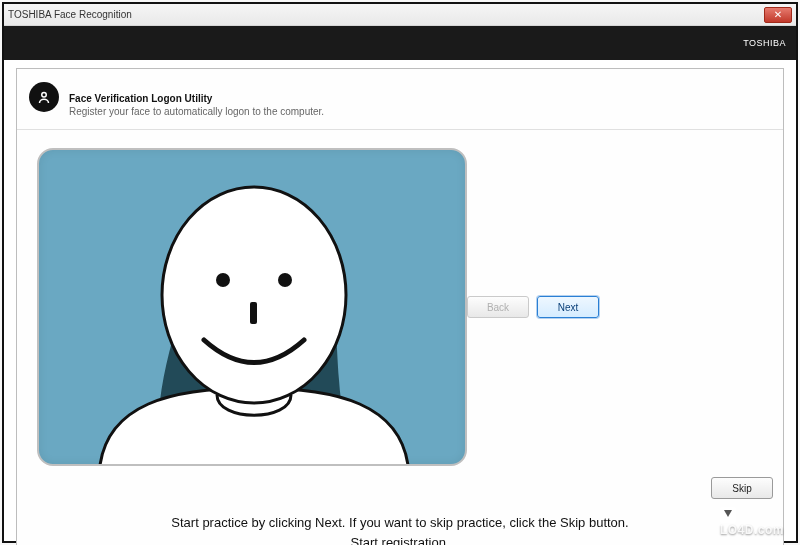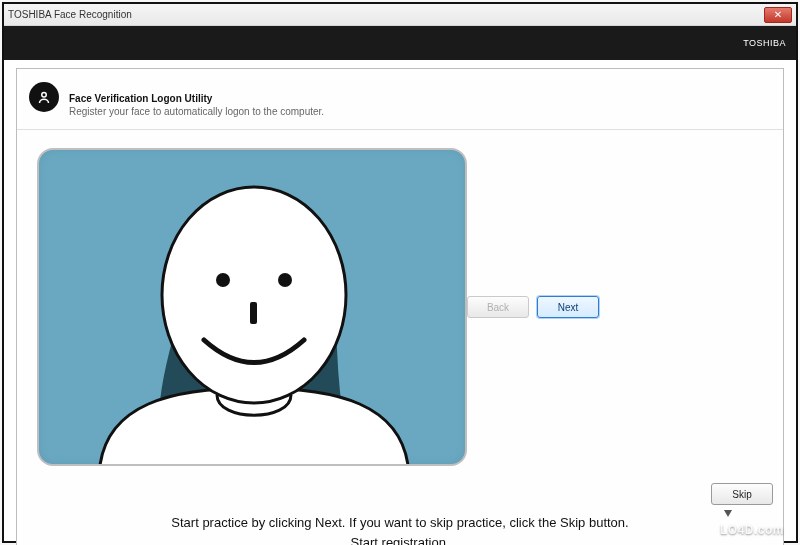--- a/index.html
+++ b/index.html
@@ -106,21 +106,21 @@
       cursor: default;
     }
     .btn.primary {
       border: 1px solid #2a7fd4;
       box-shadow: 0 0 0 1px rgba(42,127,212,0.35);
       background: linear-gradient(#eef7ff,#d5ecff);
       color: #0a3f78;
     }
     .bottom-bar {
       position: absolute;
-      right: 10px; bottom: 52px;
+      right: 10px; bottom: 58px;
     }
     .instructions {
       position: absolute;
       left: 0; right: 0; bottom: 4px;
       text-align: center;
       font-family: "Comic Sans MS", cursive, sans-serif;
       font-size: 13px; color: #111;
       line-height: 1.55;
       padding: 0 28px;
     }

